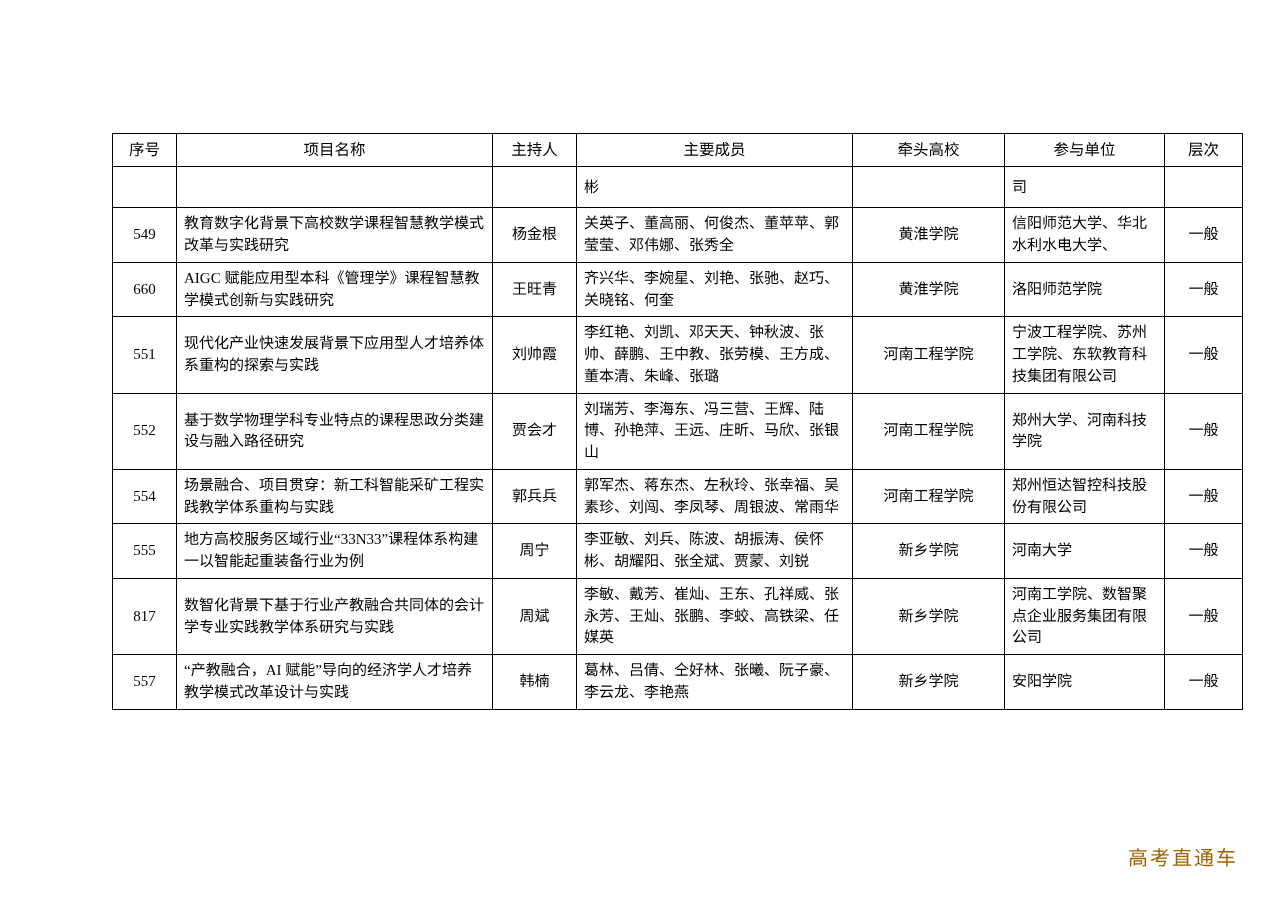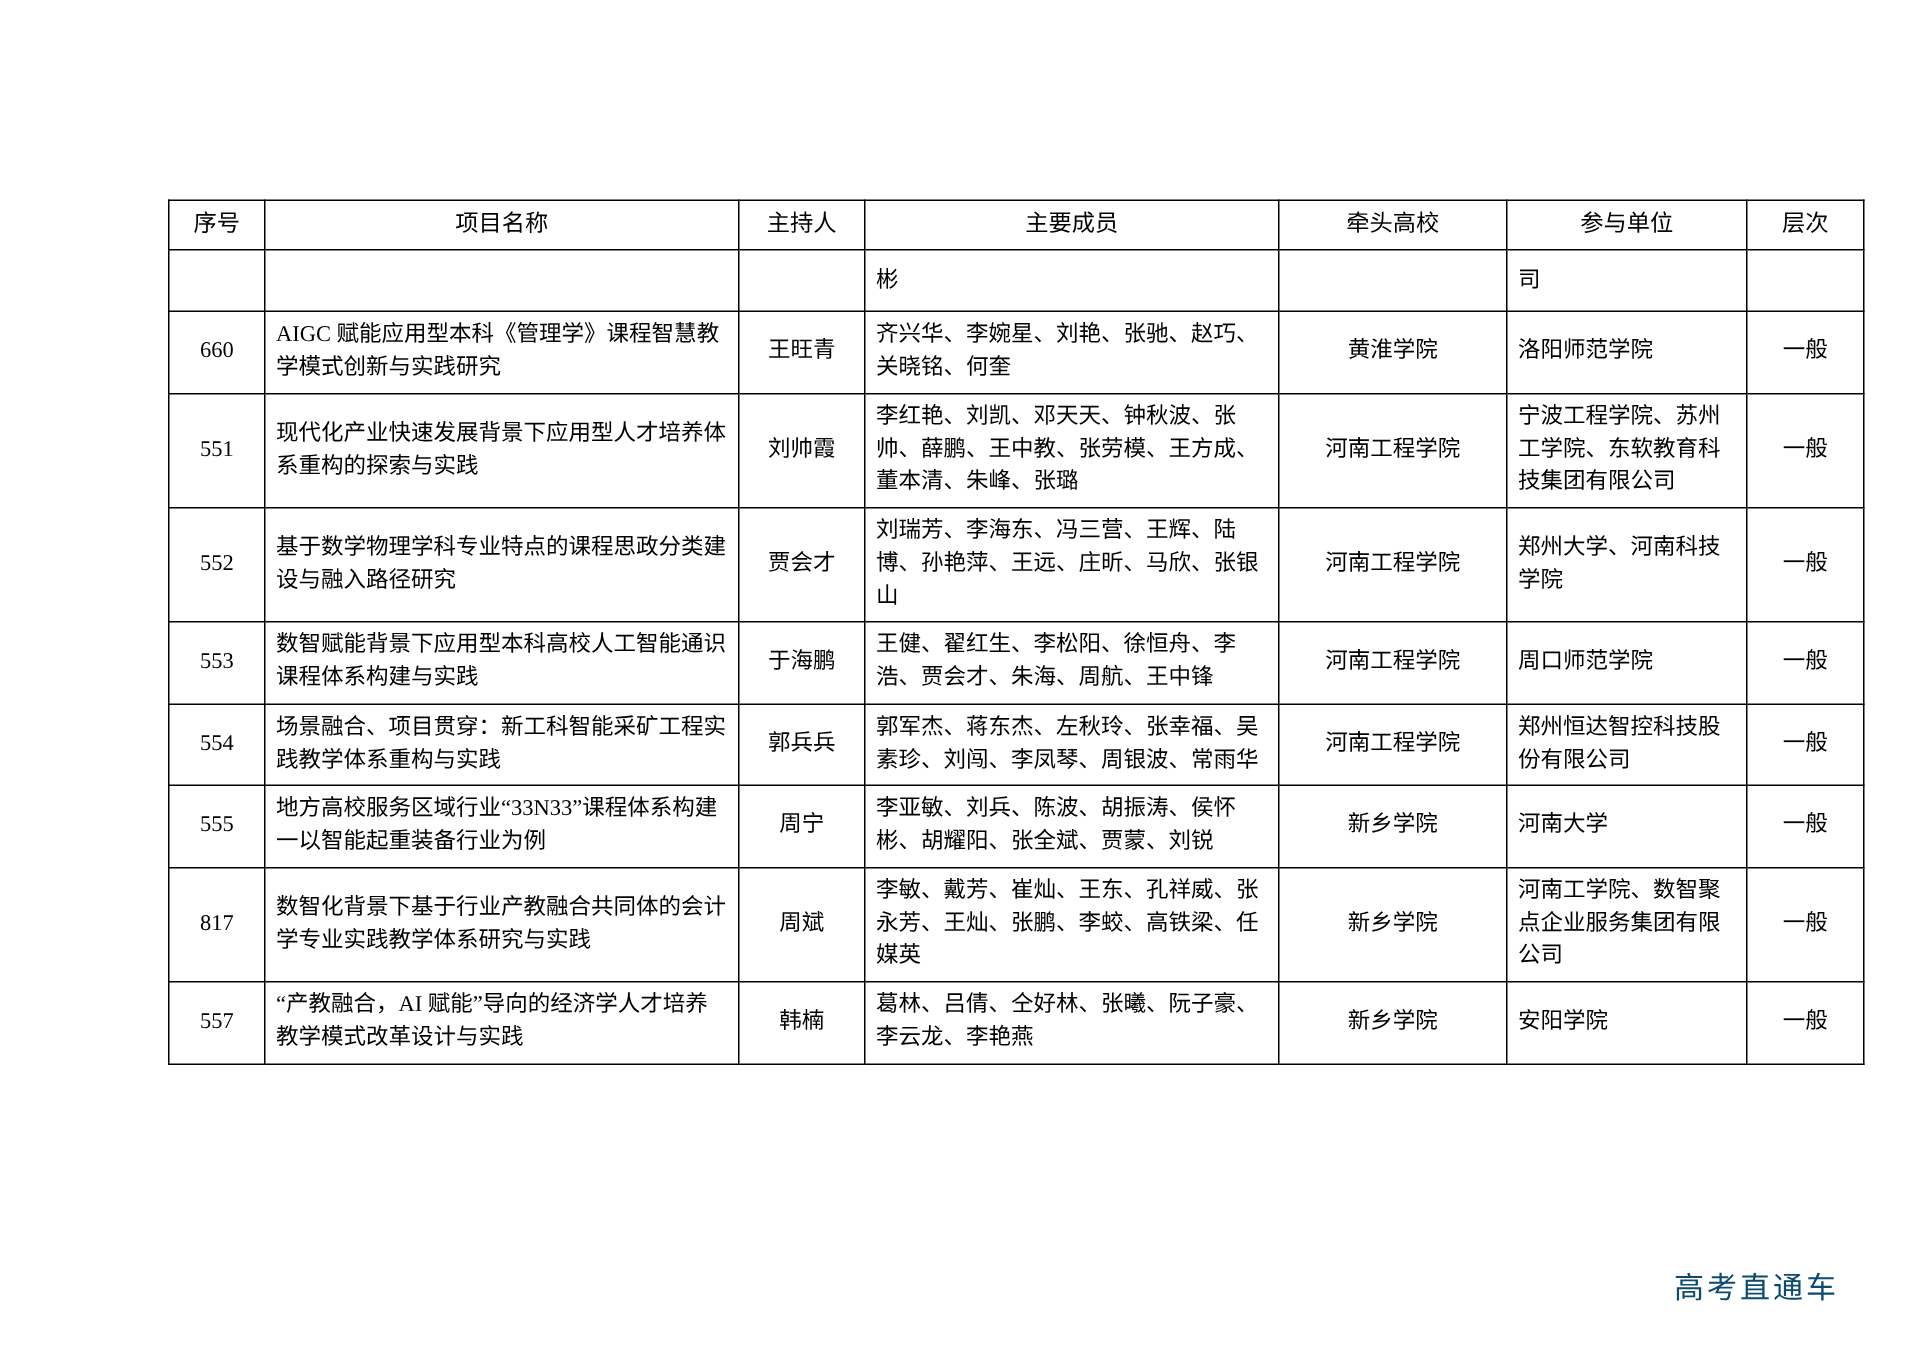--- a/index.html
+++ b/index.html
@@ -56,25 +56,25 @@
   .c-partner { width: 160px; text-align: left; }
   .c-level   { width: 78px;  text-align: center; }
 
   td.cell-left  { text-align: left; }
   td.cell-center{ text-align: center; }
 
   .continued td { height: 30px; }
 
   .watermark {
     position: absolute;
-    right: 54px;
+    right: 42px;
     bottom: 34px;
     font-size: 20px;
     letter-spacing: 2px;
-    color: #0c4a6e;
+    color: #a16207;
     font-family: "Liberation Sans", "DejaVu Sans", sans-serif;
   }
 </style>
 </head>
 <body>
 
 <div class="page">
 
   <div class="table-wrap">
     <table class="doc-table">
@@ -102,20 +102,29 @@
         <tr class="continued">
           <td class="cell-center"></td>
           <td class="cell-left"></td>
           <td class="cell-center"></td>
           <td class="cell-left">彬</td>
           <td class="cell-center"></td>
           <td class="cell-left">司</td>
           <td class="cell-center"></td>
         </tr>
 
+        <tr>
+          <td class="cell-center">549</td>
+          <td class="cell-left">教育数字化背景下高校数学课程智慧教学模式改革与实践研究</td>
+          <td class="cell-center">杨金根</td>
+          <td class="cell-left">关英子、董高丽、何俊杰、董苹苹、郭莹莹、邓伟娜、张秀全</td>
+          <td class="cell-center">黄淮学院</td>
+          <td class="cell-left">信阳师范大学、华北水利水电大学、</td>
+          <td class="cell-center">一般</td>
+        </tr>
 
         <tr>
           <td class="cell-center">660</td>
           <td class="cell-left">AIGC 赋能应用型本科《管理学》课程智慧教学模式创新与实践研究</td>
           <td class="cell-center">王旺青</td>
           <td class="cell-left">齐兴华、李婉星、刘艳、张驰、赵巧、关晓铭、何奎</td>
           <td class="cell-center">黄淮学院</td>
           <td class="cell-left">洛阳师范学院</td>
           <td class="cell-center">一般</td>
         </tr>
@@ -133,29 +142,20 @@
         <tr>
           <td class="cell-center">552</td>
           <td class="cell-left">基于数学物理学科专业特点的课程思政分类建设与融入路径研究</td>
           <td class="cell-center">贾会才</td>
           <td class="cell-left">刘瑞芳、李海东、冯三营、王辉、陆博、孙艳萍、王远、庄昕、马欣、张银山</td>
           <td class="cell-center">河南工程学院</td>
           <td class="cell-left">郑州大学、河南科技学院</td>
           <td class="cell-center">一般</td>
         </tr>
 
-        <tr>
-          <td class="cell-center">553</td>
-          <td class="cell-left">数智赋能背景下应用型本科高校人工智能通识课程体系构建与实践</td>
-          <td class="cell-center">于海鹏</td>
-          <td class="cell-left">王健、翟红生、李松阳、徐恒舟、李浩、贾会才、朱海、周航、王中锋</td>
-          <td class="cell-center">河南工程学院</td>
-          <td class="cell-left">周口师范学院</td>
-          <td class="cell-center">一般</td>
-        </tr>
 
         <tr>
           <td class="cell-center">554</td>
           <td class="cell-left">场景融合、项目贯穿：新工科智能采矿工程实践教学体系重构与实践</td>
           <td class="cell-center">郭兵兵</td>
           <td class="cell-left">郭军杰、蒋东杰、左秋玲、张幸福、吴素珍、刘闯、李凤琴、周银波、常雨华</td>
           <td class="cell-center">河南工程学院</td>
           <td class="cell-left">郑州恒达智控科技股份有限公司</td>
           <td class="cell-center">一般</td>
         </tr>

